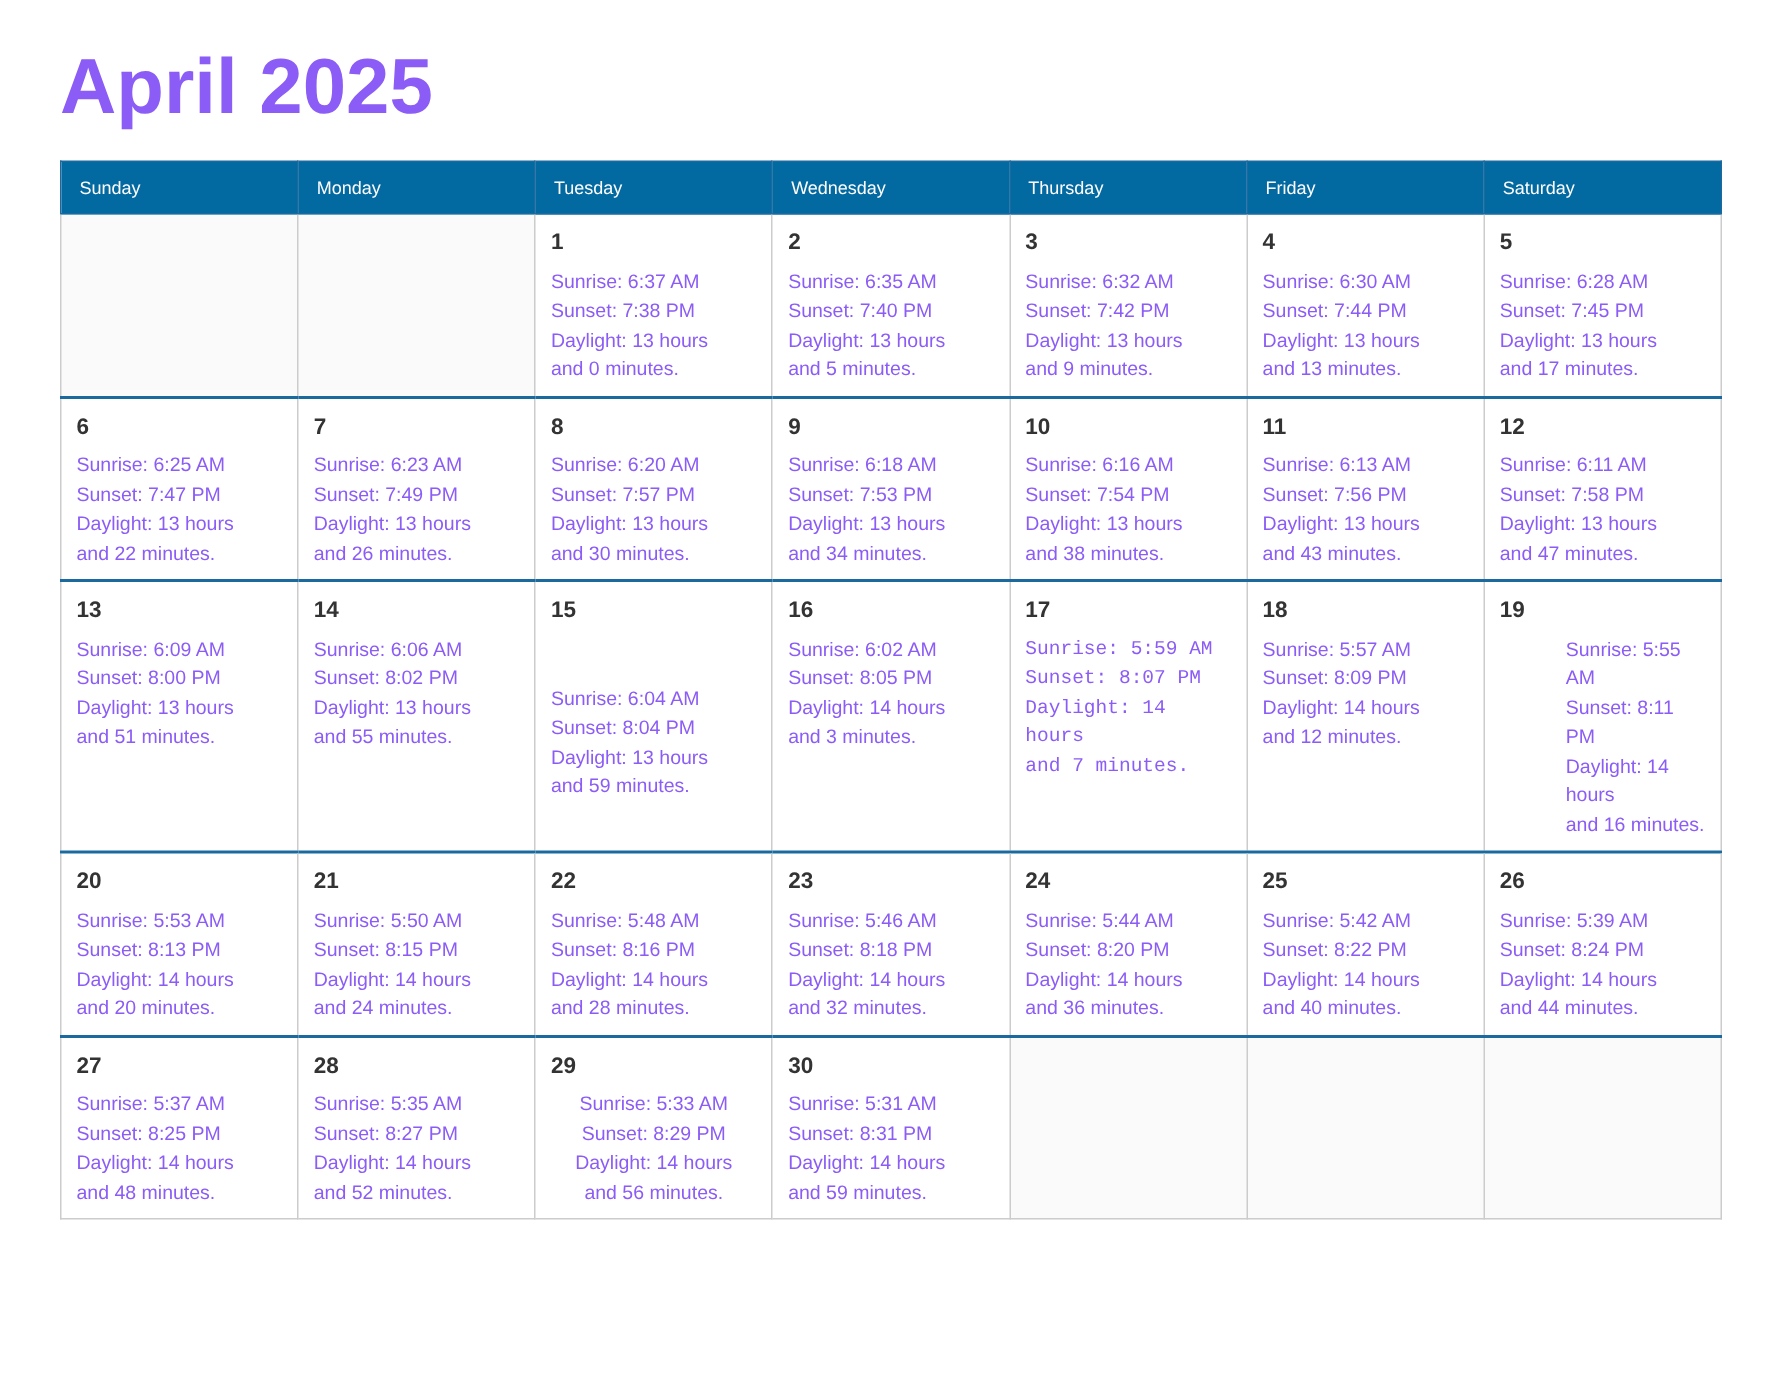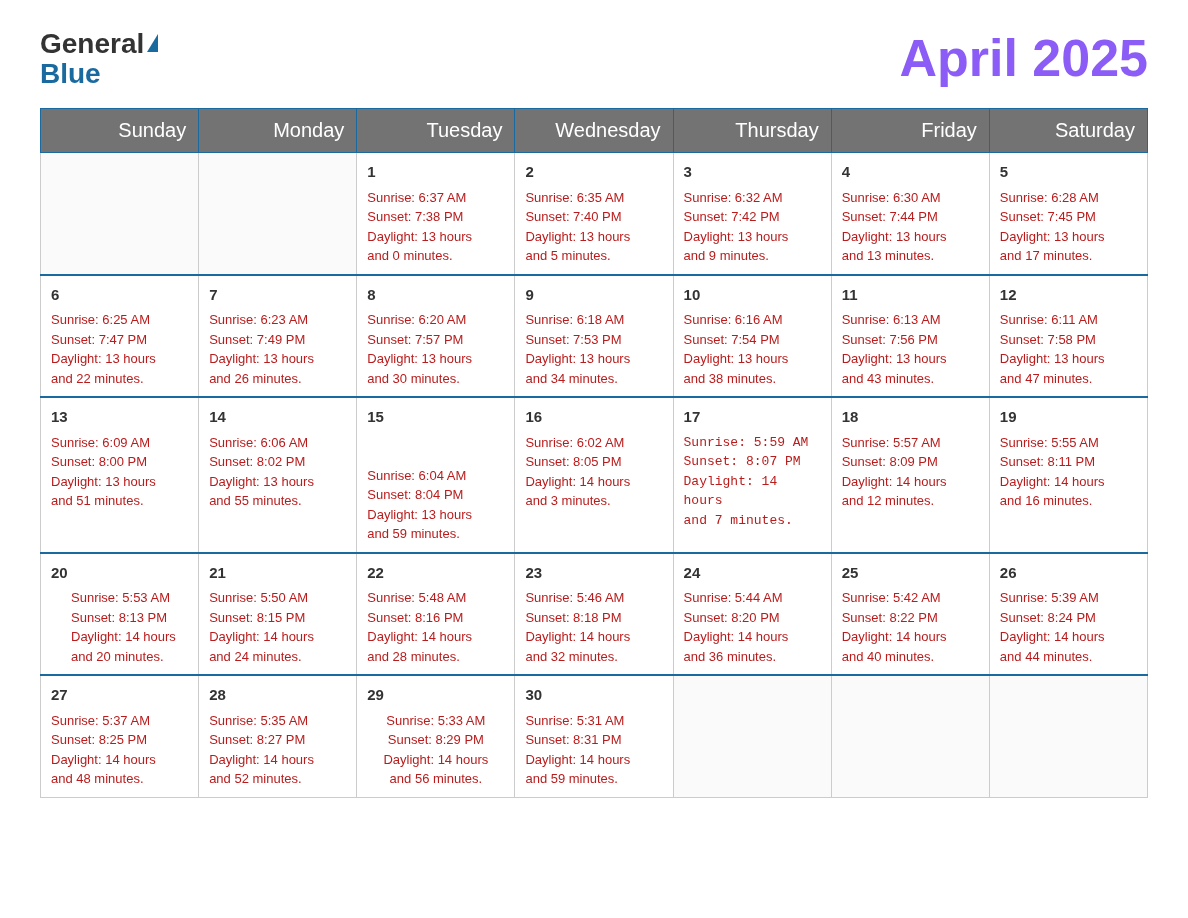--- a/index.html
+++ b/index.html
@@ -46,65 +46,59 @@
     .title-block h2 {
       font-size: 22px;
       font-weight: normal;
       color: #333;
     }
     .calendar {
       width: 100%;
       border-collapse: collapse;
     }
     .calendar th {
-      background-color: #737373;
+      background-color: #0369a1;
       color: #fff;
-      font-size: 20px;
+      font-size: 12px;
       font-weight: normal;
       padding: 10px 12px;
-      text-align: right;
+      text-align: left;
       border: 1px solid #1a6aa0;
     }
     .calendar td {
       vertical-align: top;
       padding: 8px 10px;
       border: 1px solid #ccc;
       width: calc(100% / 7);
       min-height: 110px;
       font-size: 13px;
       line-height: 1.5;
     }
     .calendar td .day-num {
       font-size: 15px;
       font-weight: bold;
       color: #333;
       display: block;
       margin-bottom: 4px;
     }
     .calendar td .day-info {
-      color: #b91c1c;
+      color: #8b5cf6;
       font-size: 13px;
     }
     .calendar tr:not(:last-child) td {
       border-bottom: 2px solid #1a6aa0;
     }
     .calendar td.empty {
       background: #fafafa;
     }
   </style>
 </head>
 <body>
 
 <div class="header">
-  <div class="logo">
-    <div class="logo-text-top">
-      General<span style="display:inline-block;width:0;height:0;border-left:11px solid transparent;border-right:0px solid transparent;border-bottom:18px solid #1a6aa0;margin-left:3px;vertical-align:middle;position:relative;top:-3px;"></span>
-    </div>
-    <div class="logo-text-bottom">Blue</div>
-  </div>
   <div class="title-block">
     <h1>April 2025</h1>
   </div>
 </div>
 
 <table class="calendar">
   <thead>
     <tr>
     <th>Sunday</th>
         <th>Monday</th>
@@ -244,30 +238,30 @@
         </td>
         <td>
           <span class="day-num">18</span>
           <div class="day-info" style="white-space: pre-line;">Sunrise: 5:57 AM
 Sunset: 8:09 PM
 Daylight: 14 hours
 and 12 minutes.</div>
         </td>
         <td>
           <span class="day-num">19</span>
-          <div class="day-info" style="white-space: pre-line;">Sunrise: 5:55 AM
+          <div class="day-info" style="white-space: pre-line; margin-left: 44px;">Sunrise: 5:55 AM
 Sunset: 8:11 PM
 Daylight: 14 hours
 and 16 minutes.</div>
         </td>
       </tr>
       <tr>
         <td>
           <span class="day-num">20</span>
-          <div class="day-info" style="white-space: pre-line; margin-left: 20px;">Sunrise: 5:53 AM
+          <div class="day-info" style="white-space: pre-line;">Sunrise: 5:53 AM
 Sunset: 8:13 PM
 Daylight: 14 hours
 and 20 minutes.</div>
         </td>
         <td>
           <span class="day-num">21</span>
           <div class="day-info" style="white-space: pre-line;">Sunrise: 5:50 AM
 Sunset: 8:15 PM
 Daylight: 14 hours
 and 24 minutes.</div>

